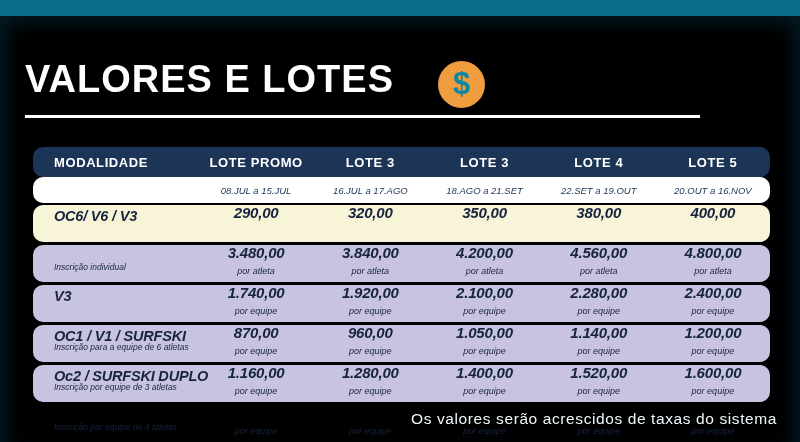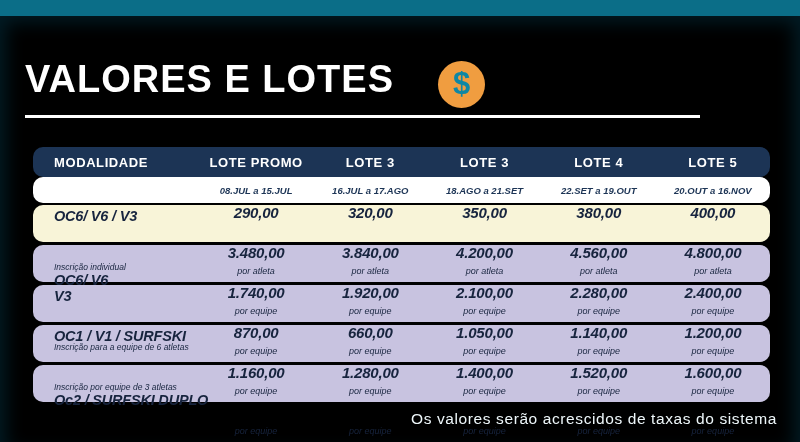--- a/index.html
+++ b/index.html
@@ -82,21 +82,21 @@
   .th.modality-col { justify-content: flex-start; padding-left: 21px; }
   .dates-row {
     background: #ffffff;
     height: 26px;
     margin-bottom: 2px;
   }
   .date-cell {
     color: #1c3455;
     font-size: 9.5px;
     font-style: italic;
-    font-weight: 700;
+    font-weight: 400;
     display: flex;
     align-items: center;
     justify-content: center;
   }
   .trow {
     height: 37px;
     margin-bottom: 3px;
     background: #c8c3e0;
   }
   .trow.highlight { background: #f8f4d8; }
@@ -212,21 +212,20 @@
         <div class="unit">por atleta</div>
       </div>
       <div class="val-cell">
         <div class="val">400,00</div>
         <div class="unit">por atleta</div>
       </div>
     </div>
 
     <div class="grid-row trow">
       <div class="mod-cell">
-        <div class="mod-name">OC6/ V6</div>
       </div>
       <div class="val-cell">
         <div class="val">3.480,00</div>
         <div class="unit">por equipe</div>
       </div>
       <div class="val-cell">
         <div class="val">3.840,00</div>
         <div class="unit">por equipe</div>
       </div>
       <div class="val-cell">
@@ -273,40 +272,41 @@
     <div class="grid-row trow">
       <div class="mod-cell">
         <div class="mod-name">OC1 / V1 / SURFSKI</div>
         <div class="mod-desc">Inscrição por equipe de 3 atletas</div>
       </div>
       <div class="val-cell">
         <div class="val">870,00</div>
         <div class="unit">por equipe</div>
       </div>
       <div class="val-cell">
-        <div class="val">660,00</div>
+        <div class="val">960,00</div>
         <div class="unit">por equipe</div>
       </div>
       <div class="val-cell">
         <div class="val">1.050,00</div>
         <div class="unit">por equipe</div>
       </div>
       <div class="val-cell">
         <div class="val">1.140,00</div>
         <div class="unit">por equipe</div>
       </div>
       <div class="val-cell">
         <div class="val">1.200,00</div>
         <div class="unit">por equipe</div>
       </div>
     </div>
 
     <div class="grid-row trow">
       <div class="mod-cell">
         <div class="mod-name">Oc2 / SURFSKI DUPLO</div>
+        <div class="mod-desc">Inscrição por equipe de 4 atletas</div>
       </div>
       <div class="val-cell">
         <div class="val">1.160,00</div>
         <div class="unit">por equipe</div>
       </div>
       <div class="val-cell">
         <div class="val">1.280,00</div>
         <div class="unit">por equipe</div>
       </div>
       <div class="val-cell">

